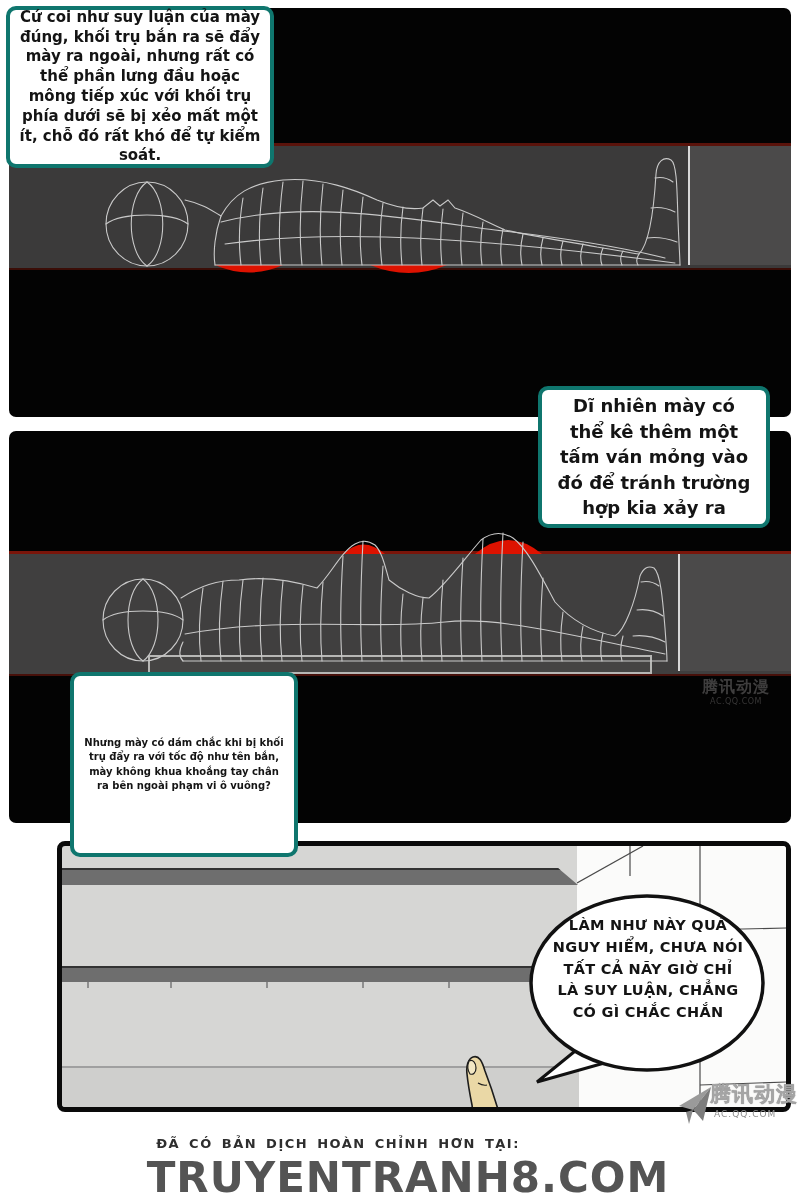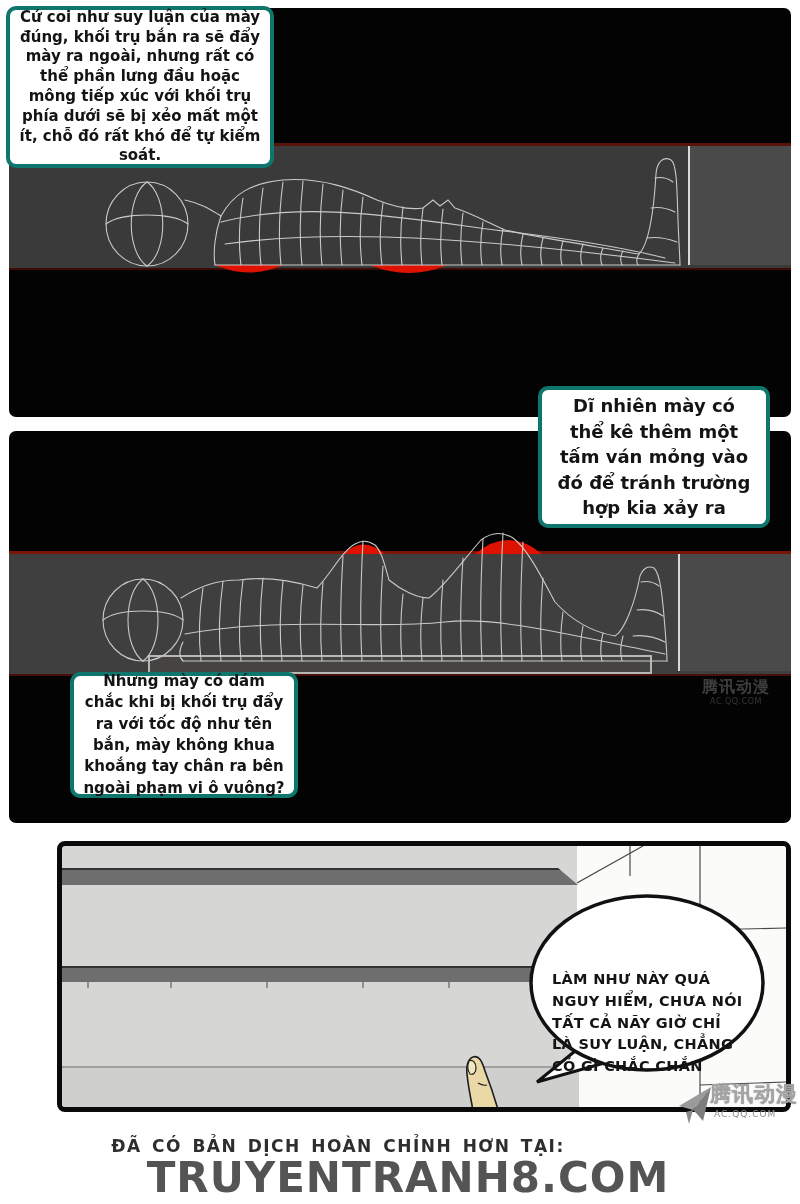--- a/index.html
+++ b/index.html
@@ -20,43 +20,43 @@
   #wall2{left:669px;top:123px;width:113px;height:117px;}
   .plank{position:absolute;left:139px;top:224px;width:500px;height:15px;border:2px solid #b7b7b5;background:#454443;}
   
   .bubble{
     position:absolute;background:#ffffff;border:4px solid #0f766e;border-radius:10px;
     display:flex;align-items:center;justify-content:center;text-align:center;
     color:#141414;font-weight:700;z-index:30;box-sizing:border-box;
   }
   #bubble1{left:6px;top:6px;width:268px;height:162px;font-size:15px;line-height:1.32;padding:6px 8px;}
   #bubble2{left:538px;top:386px;width:232px;height:142px;font-size:18px;line-height:1.42;padding:6px 12px;}
-  #bubble3{left:70px;top:672px;width:228px;height:126px;font-size:15px;line-height:1.42;padding:0 8px;}
+  #bubble3{left:70px;top:672px;width:228px;height:185px;font-size:10px;line-height:1.42;padding:0 8px;}
   
   #wm-mid{left:702px;top:674px;z-index:5;color:#3f3e3e;line-height:1;}
   #wm-mid .wm-brand{font-size:16px;font-weight:700;letter-spacing:1px;}
   #wm-mid .wm-site{font-size:8px;color:#383737;letter-spacing:.5px;margin-top:3px;text-align:center;}
   
   #panel3{position:absolute;left:57px;top:841px;width:734px;height:271px;background:#d6d6d4;
     border:5px solid #0a0a0a;border-radius:8px;box-sizing:border-box;overflow:hidden;}
   #tiles{position:absolute;left:515px;top:0;width:209px;height:261px;background:#fbfbfa;}
   .shelfband{position:absolute;left:0;background:#6e6e6e;border-top:2px solid #333333;}
   #shelfband1{top:22px;width:516px;height:15px;clip-path:polygon(0 0,calc(100% - 20px) 0,100% 100%,0 100%);}
   #shelfband2{top:120px;width:516px;height:14px;}
   .tick{position:absolute;top:136px;width:2px;height:6px;background:#8f8f8f;}
   #shelfline{position:absolute;left:0;top:220px;width:517px;height:2px;background:#a0a0a0;}
   #shelfbottom{position:absolute;left:0;top:222px;width:517px;height:39px;background:#cfcfcd;}
   
   #bubble4-text{
-    position:absolute;left:552px;top:969px;width:192px;z-index:32;
-    text-align:left;color:#141414;font-weight:700;font-size:14.5px;line-height:1.5;letter-spacing:.3px;
+    position:absolute;left:552px;top:915px;width:192px;z-index:32;
+    text-align:center;color:#141414;font-weight:700;font-size:14.5px;line-height:1.5;letter-spacing:.3px;
   }
   
   #footer-line1{position:absolute;left:0;top:1136px;width:676px;text-align:center;
-    font-size:17px;font-weight:700;color:#2e2e2e;letter-spacing:1.5px;word-spacing:3px;}
+    font-size:13px;font-weight:700;color:#2e2e2e;letter-spacing:1.5px;word-spacing:3px;}
   #footer-line2{position:absolute;left:8px;top:1153px;width:800px;text-align:center;
     font-size:42px;font-weight:800;color:#545454;letter-spacing:1px;}
   
   #wm-bottom{left:678px;top:1080px;width:120px;z-index:40;line-height:1;}
   #wm-bottom .wm-brand{position:absolute;left:32px;top:4px;font-size:21px;font-weight:700;color:#a5a5a5;
     letter-spacing:1px;text-shadow:0 0 1px #777;}
   #wm-bottom .wm-site{position:absolute;left:36px;top:30px;font-size:9px;color:#8d8d8d;letter-spacing:1px;}
   svg{display:block;}
   .wire{stroke:#c9c9c9;stroke-width:1.1;fill:none;stroke-linecap:round;}
 </style>

